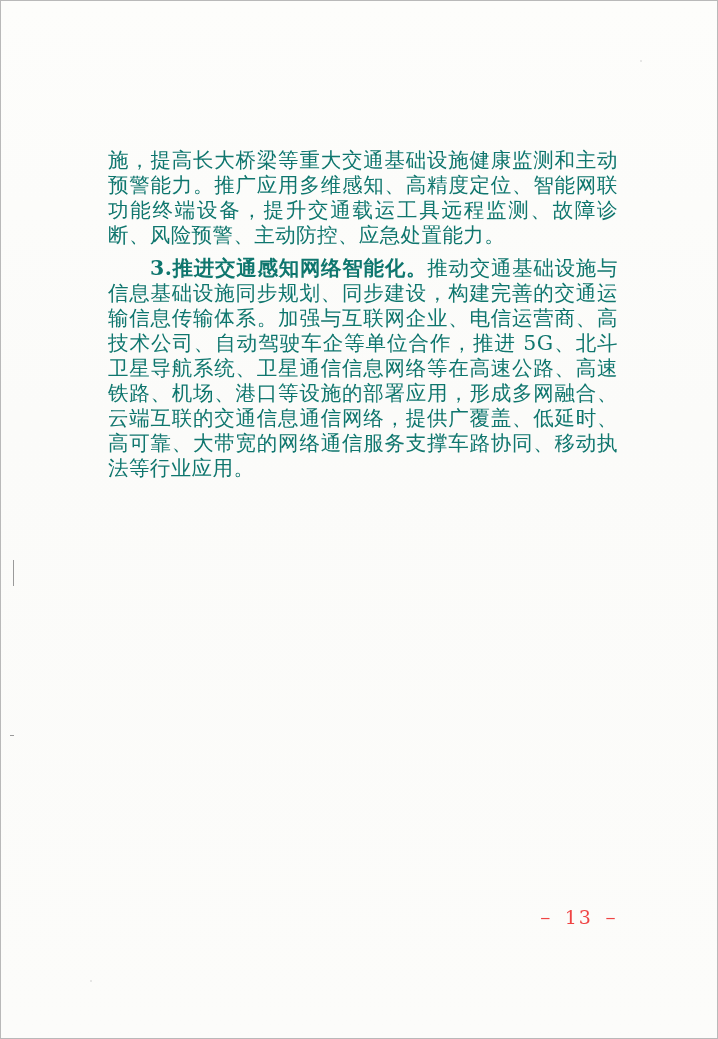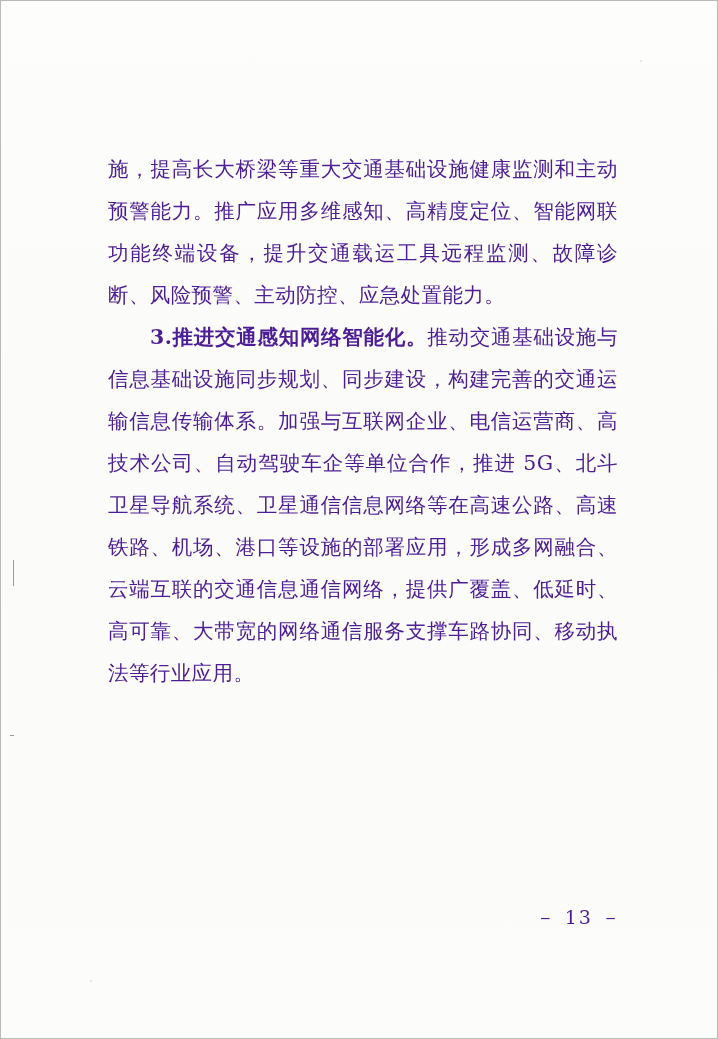--- a/index.html
+++ b/index.html
@@ -32,43 +32,43 @@
     pointer-events: none;
   }
   .content {
     position: absolute;
     left: 108px;
     top: 148px;
     width: 510px;
   }
   .para {
     font-size: 20.5px;
-    line-height: 42px;
-    color: #4c1d95;
+    line-height: 25px;
+    color: #0f766e;
     text-align: justify;
     text-justify: inter-ideograph;
     letter-spacing: 0.4px;
     margin: 0 0 0 0;
     font-family: "DejaVu Serif", "Liberation Serif", serif;
   }
   .para + .para {
-    margin-top: 0px;
+    margin-top: 8px;
   }
   .indent {
     text-indent: 42px;
   }
   .lead {
     font-weight: bold;
   }
   .page-number {
     position: absolute;
     right: 96px;
     top: 905px;
     font-size: 19px;
-    color: #4c1d95;
+    color: #ef4444;
     letter-spacing: 2px;
     font-family: "DejaVu Serif", "Liberation Serif", serif;
   }
   
   .margin-mark {
     position: absolute;
     background: #9a9a9a;
   }
   .mark-1 {
     left: 13px;

